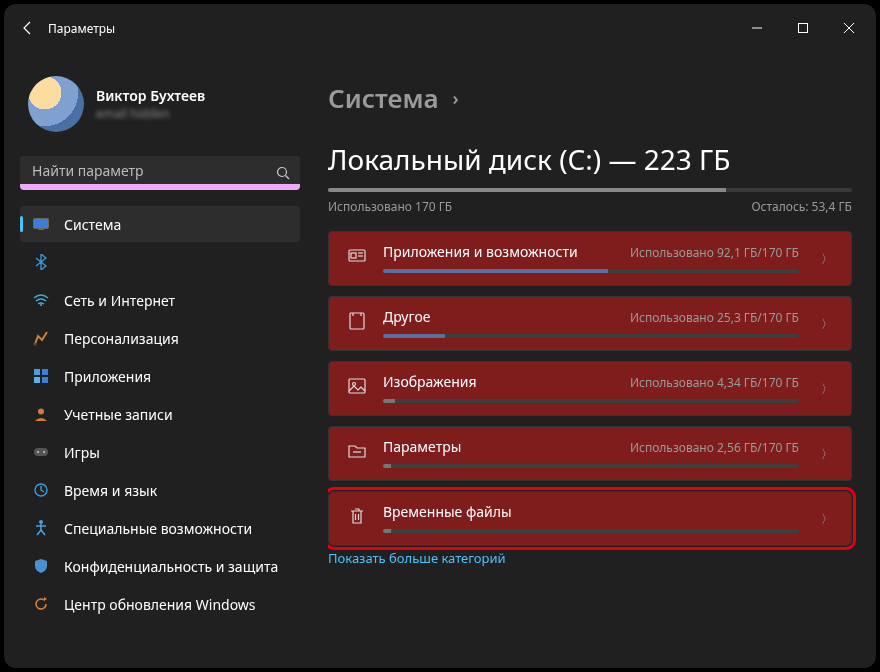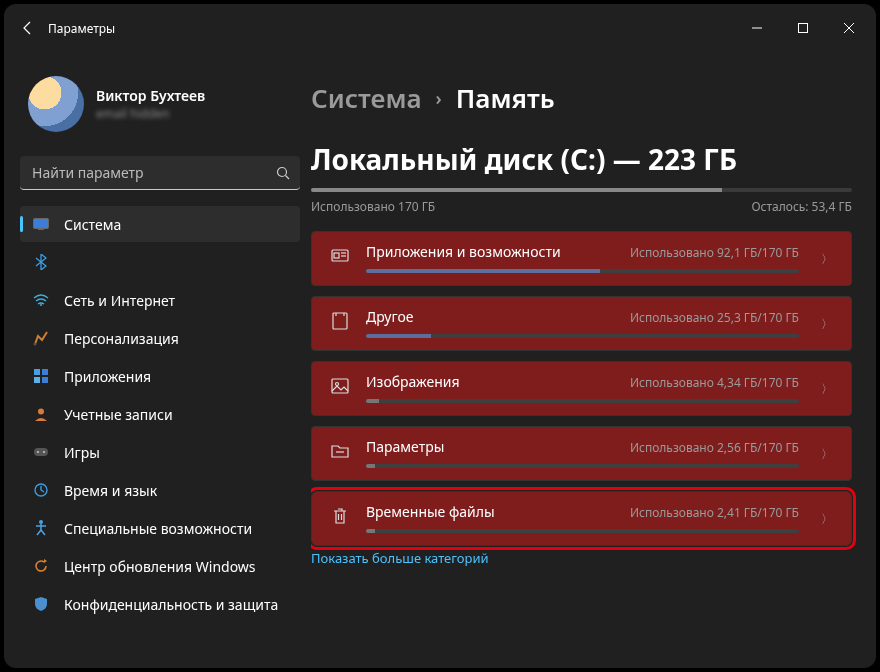--- a/index.html
+++ b/index.html
@@ -3,40 +3,40 @@
 <meta charset="utf-8">
 <style>
 * { margin: 0; padding: 0; box-sizing: border-box; font-family: "Segoe UI", system-ui, sans-serif; }
 body { background: #000; width: 880px; height: 672px; overflow: hidden; }
 .window { position: absolute; inset: 4px; background: #202020; border-radius: 12px; display: flex; flex-direction: column; color: #fff; }
 .titlebar { height: 48px; display: flex; align-items: center; padding: 0 4px; }
 .titlebar .back { width: 40px; display: flex; justify-content: center; align-items: center; font-size: 16px; color: #fff; }
 .titlebar .title { font-size: 12px; color: #fff; }
 .winctrls { margin-left: auto; display: flex; }
 .winctrls .btn { width: 46px; height: 32px; display: flex; align-items: center; justify-content: center; font-size: 10px; color: #fff; }
-.content { flex: 1; display: flex; padding: 0 8px 8px 8px; gap: 11px; overflow: hidden; }
+.content { flex: 1; display: flex; padding: 0 8px 8px 8px; gap: 28px; overflow: hidden; }
 .sidebar { width: 288px; display: flex; flex-direction: column; padding-left: 8px; }
 .user { display: flex; align-items: center; gap: 12px; padding: 24px 8px 24px 8px; }
 .avatar { width: 56px; height: 56px; border-radius: 50%; background: radial-gradient(circle at 30% 30%, #fddca0 0 30%, #7fa0d0 30% 60%, #4a6fa5 60% 100%); flex-shrink: 0; }
 .user-name { font-size: 14px; font-weight: 600; }
 .user-sub { font-size: 12px; color: #888; filter: blur(2px); }
 .search { position: relative; margin: 0 0 16px 0; }
-.search input { width: 100%; height: 34px; background: #2d2d2d; border: none; border-bottom: 1px solid #f0abfc; border-radius: 4px; padding: 0 36px 0 12px; color: #fff; font-size: 14px; outline: none; }
+.search input { width: 100%; height: 34px; background: #2d2d2d; border: none; border-bottom: 6px solid #f0abfc; border-radius: 4px; padding: 0 36px 0 12px; color: #fff; font-size: 14px; outline: none; }
 .search input::placeholder { color: #bbb; }
 .search .icon { position: absolute; right: 10px; top: 50%; transform: translateY(-50%); color: #ccc; font-size: 14px; pointer-events: none; }
 .nav { display: flex; flex-direction: column; gap: 2px; overflow-y: auto; }
 .nav-item { height: 36px; display: flex; align-items: center; gap: 14px; padding: 0 12px; border-radius: 4px; font-size: 14px; cursor: default; position: relative; }
 .nav-item .nicon { width: 18px; height: 18px; display: flex; align-items: center; justify-content: center; font-size: 14px; }
 .nav-item.active { background: #2d2d2d; }
 .nav-item.active::before { content: ""; position: absolute; left: 0; top: 10px; bottom: 10px; width: 3px; background: #4cc2ff; border-radius: 2px; }
 .main { flex: 1; padding: 28px 16px 0 0; overflow-y: auto; }
 .breadcrumb { display: flex; align-items: center; gap: 14px; font-size: 26px; font-weight: 600; margin-bottom: 24px; }
 .breadcrumb .bc-parent { color: #9a9a9a; }
 .breadcrumb .chev { color: #9a9a9a; font-size: 18px; }
-.disk-title { font-size: 28px; font-weight: 700; margin-bottom: 10px; }
+.disk-title { font-size: 28px; font-weight: 400; margin-bottom: 10px; }
 .disk-bar { height: 4px; background: #3a3a3a; border-radius: 2px; overflow: hidden; margin-bottom: 6px; }
 .disk-bar .fill { height: 100%; background: #888; }
 .disk-meta { display: flex; justify-content: space-between; font-size: 12px; color: #9a9a9a; margin-bottom: 16px; }
 .cat-list { display: flex; flex-direction: column; gap: 10px; }
 .cat { background: #7f1d1d; border: 1px solid #333; border-radius: 4px; padding: 10px 52px 12px 54px; position: relative; cursor: default; }
 .cat .cicon { position: absolute; left: 18px; top: 14px; width: 20px; height: 20px; color: #ddd; display: flex; align-items: center; justify-content: center; }
 .cat .chead { display: flex; justify-content: space-between; align-items: baseline; margin-bottom: 8px; }
 .cat .cname { font-size: 14px; }
 .cat .cusage { font-size: 12px; color: #9a9a9a; }
 .cat .cbar { height: 4px; background: #3f3f3f; border-radius: 2px; overflow: hidden; }
@@ -174,43 +174,42 @@
             <span class="nicon">
               <svg width="14" height="16" viewBox="0 0 14 16">
                 <circle cx="7" cy="2" r="2" fill="#4aa0e0"></circle>
                 <path d="M7 4 V10 M2 6 L12 6 M7 10 L3 15 M7 10 L11 15" stroke="#4aa0e0" stroke-width="1.6" fill="none"></path>
               </svg>
             </span>
             <span>Специальные возможности</span>
           </div>
           <div class="nav-item">
             <span class="nicon">
+              <svg width="12" height="14" viewBox="0 0 12 14">
+                <path d="M6 0 L12 2 V7 Q12 12 6 14 Q0 12 0 7 V2 Z" fill="#4a90d0"></path>
+              </svg>
+            </span>
+            <span>Конфиденциальность и защита</span>
+          </div>
+          <div class="nav-item">
+            <span class="nicon">
               <svg width="14" height="14" viewBox="0 0 14 14">
                 <path d="M12 7 A5 5 0 1 1 10 3" stroke="#d88030" stroke-width="1.6" fill="none"></path>
                 <path d="M10 0 L10 4 L13 2 Z" fill="#d88030"></path>
               </svg>
             </span>
             <span>Центр обновления Windows</span>
-          </div>
-          <div class="nav-item">
-            <span class="nicon">
-              <svg width="12" height="14" viewBox="0 0 12 14">
-                <path d="M6 0 L12 2 V7 Q12 12 6 14 Q0 12 0 7 V2 Z" fill="#4a90d0"></path>
-              </svg>
-            </span>
-            <span>Конфиденциальность и защита</span>
           </div>
         </div>
     </div>
 
     <div class="main">
       <div class="breadcrumb">
         <span class="bc-parent">Система</span>
         <span class="chev">›</span>
-        <span>Память</span>
       </div>
 
       <div class="disk-title">Локальный диск (C:) — 223 ГБ</div>
       <div class="disk-bar">
         <div class="fill" id="disk-fill" style="width: 76%;"></div>
       </div>
       <div class="disk-meta">
         <span>Использовано 170 ГБ</span>
         <span>Осталось: 53,4 ГБ</span>
       </div>
@@ -286,21 +285,20 @@
           <div class="cat highlight">
             <span class="cicon">
               <svg width="14" height="18" viewBox="0 0 14 18" stroke="#ddd" fill="none" stroke-width="1.2">
                 <path d="M1 4 H13 M3 4 V16 H11 V4 M5 2 H9 V4"></path>
                 <line x1="5.5" y1="7" x2="5.5" y2="13"></line>
                 <line x1="8.5" y1="7" x2="8.5" y2="13"></line>
               </svg>
             </span>
             <div class="chead">
               <span class="cname">Временные файлы</span>
-              <span class="cusage">Использовано 2,41 ГБ/170 ГБ</span>
             </div>
             <div class="cbar">
               <div class="cfill" style="width:2%;background:#767676"></div>
             </div>
             <span class="arrow">〉</span>
           </div>
         </div>
 
       <a class="more">Показать больше категорий</a>
     </div>

